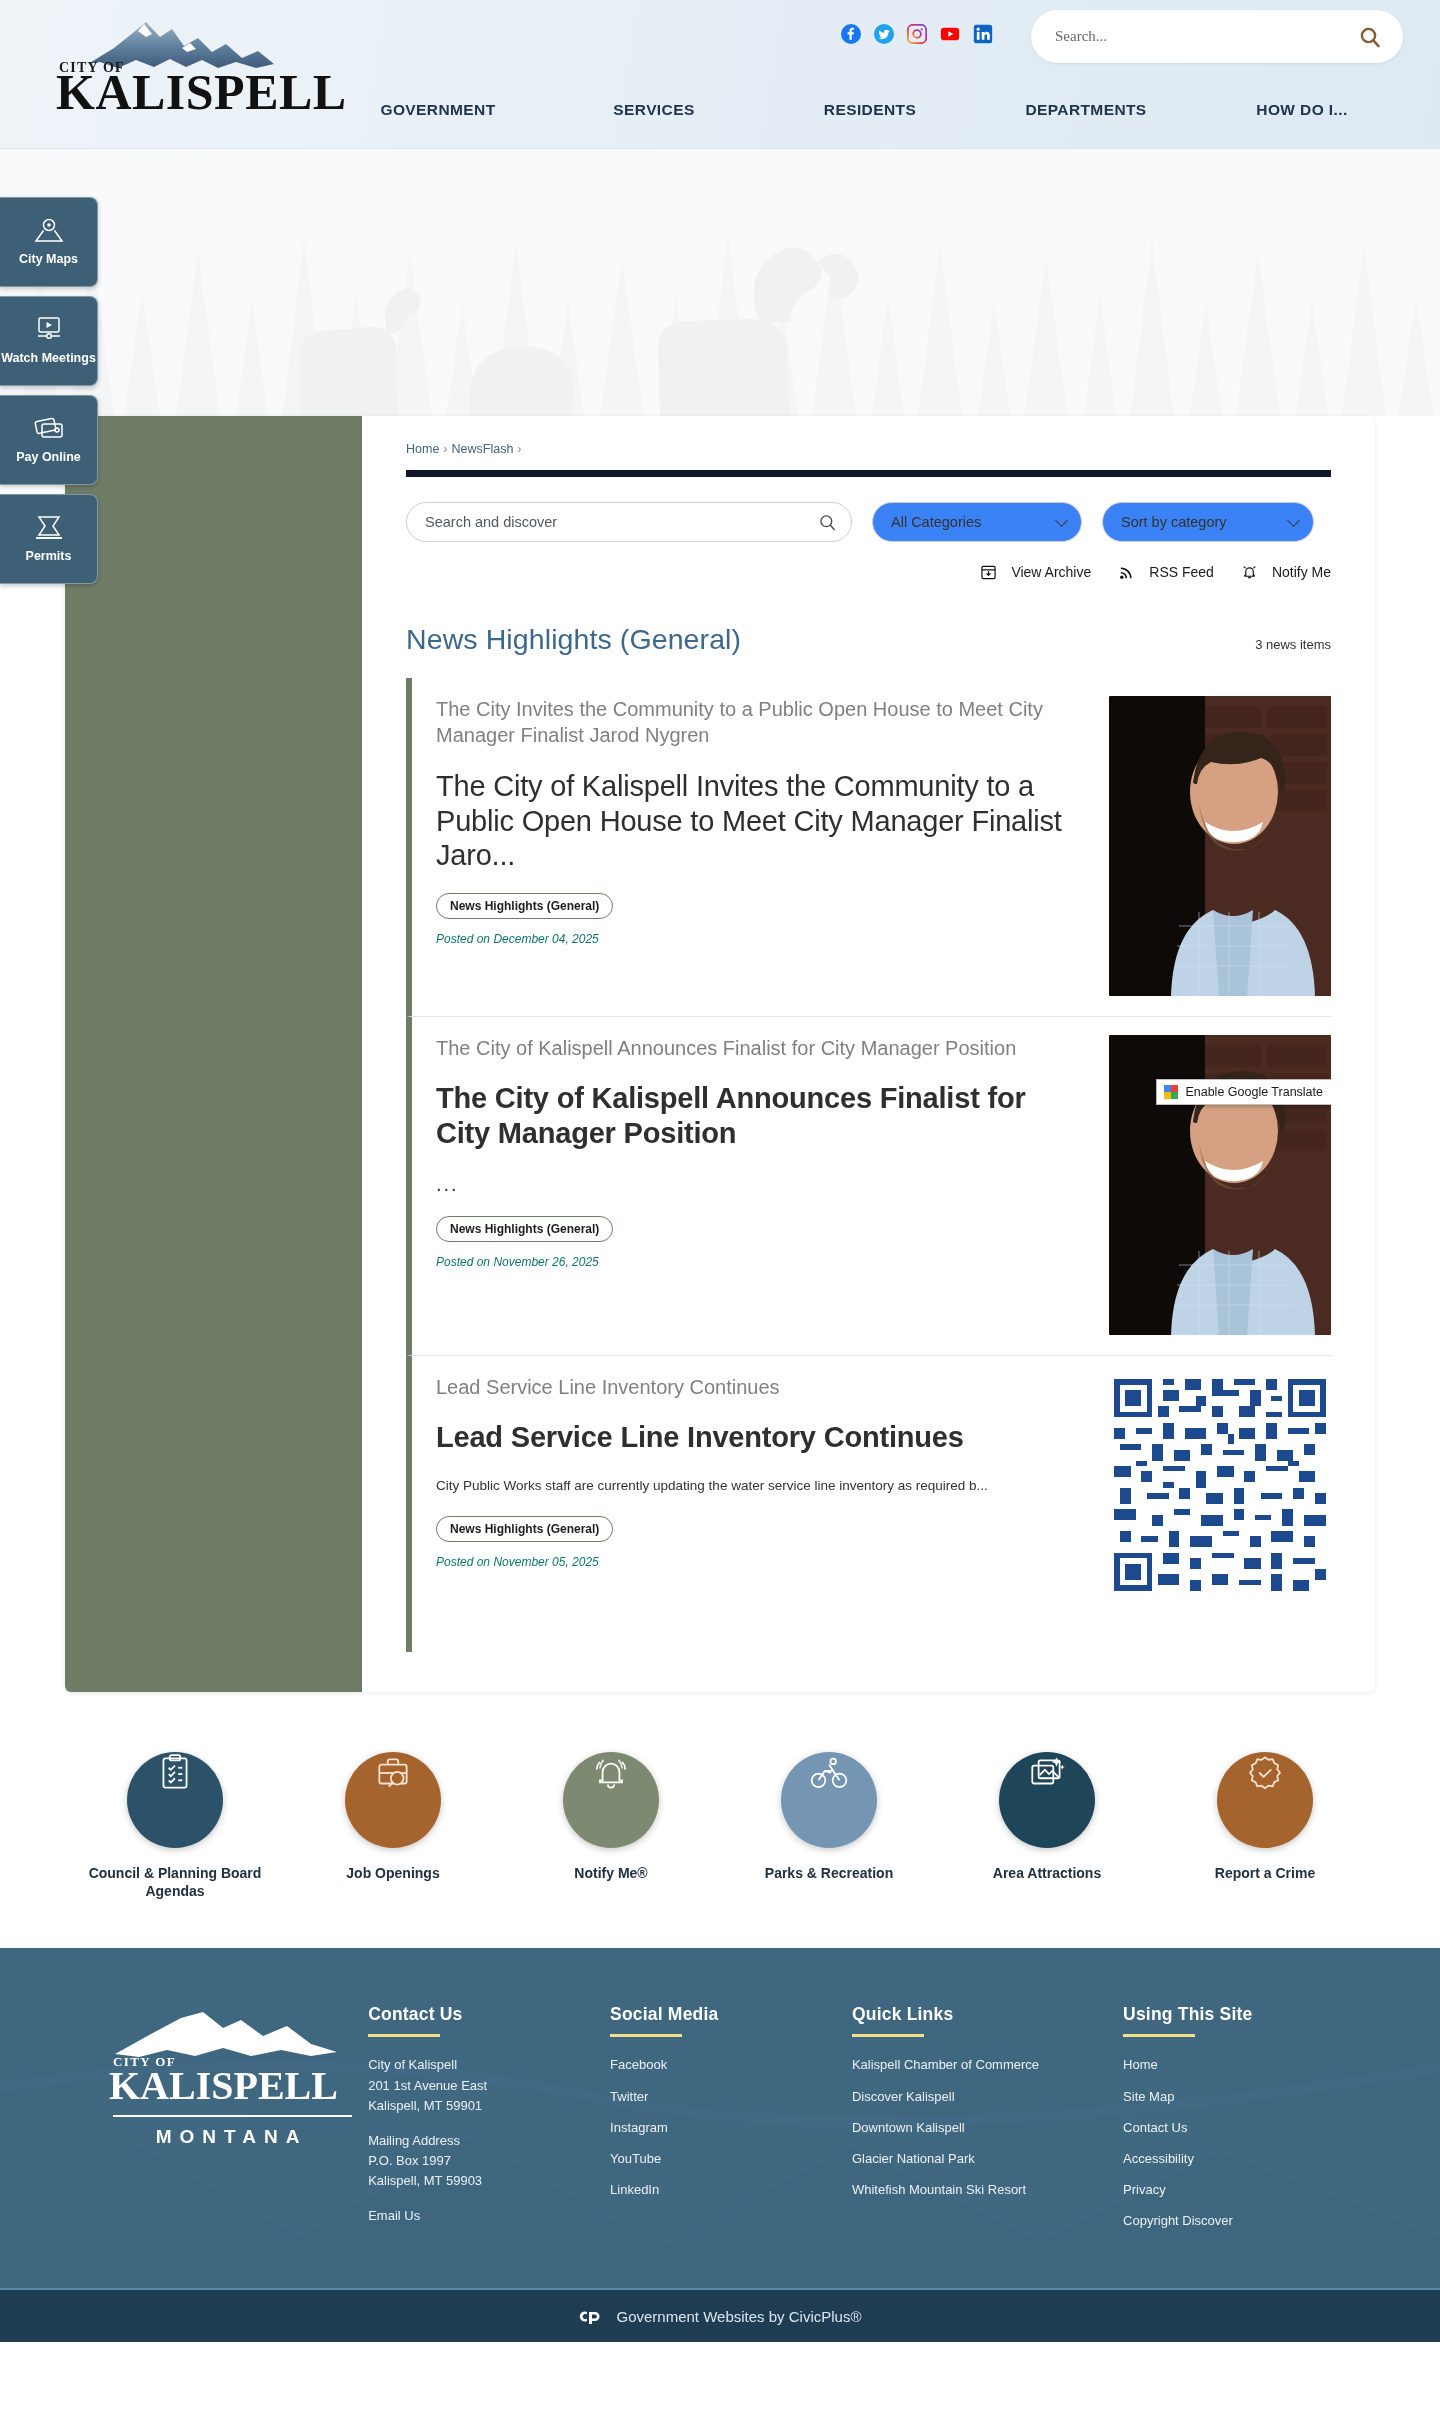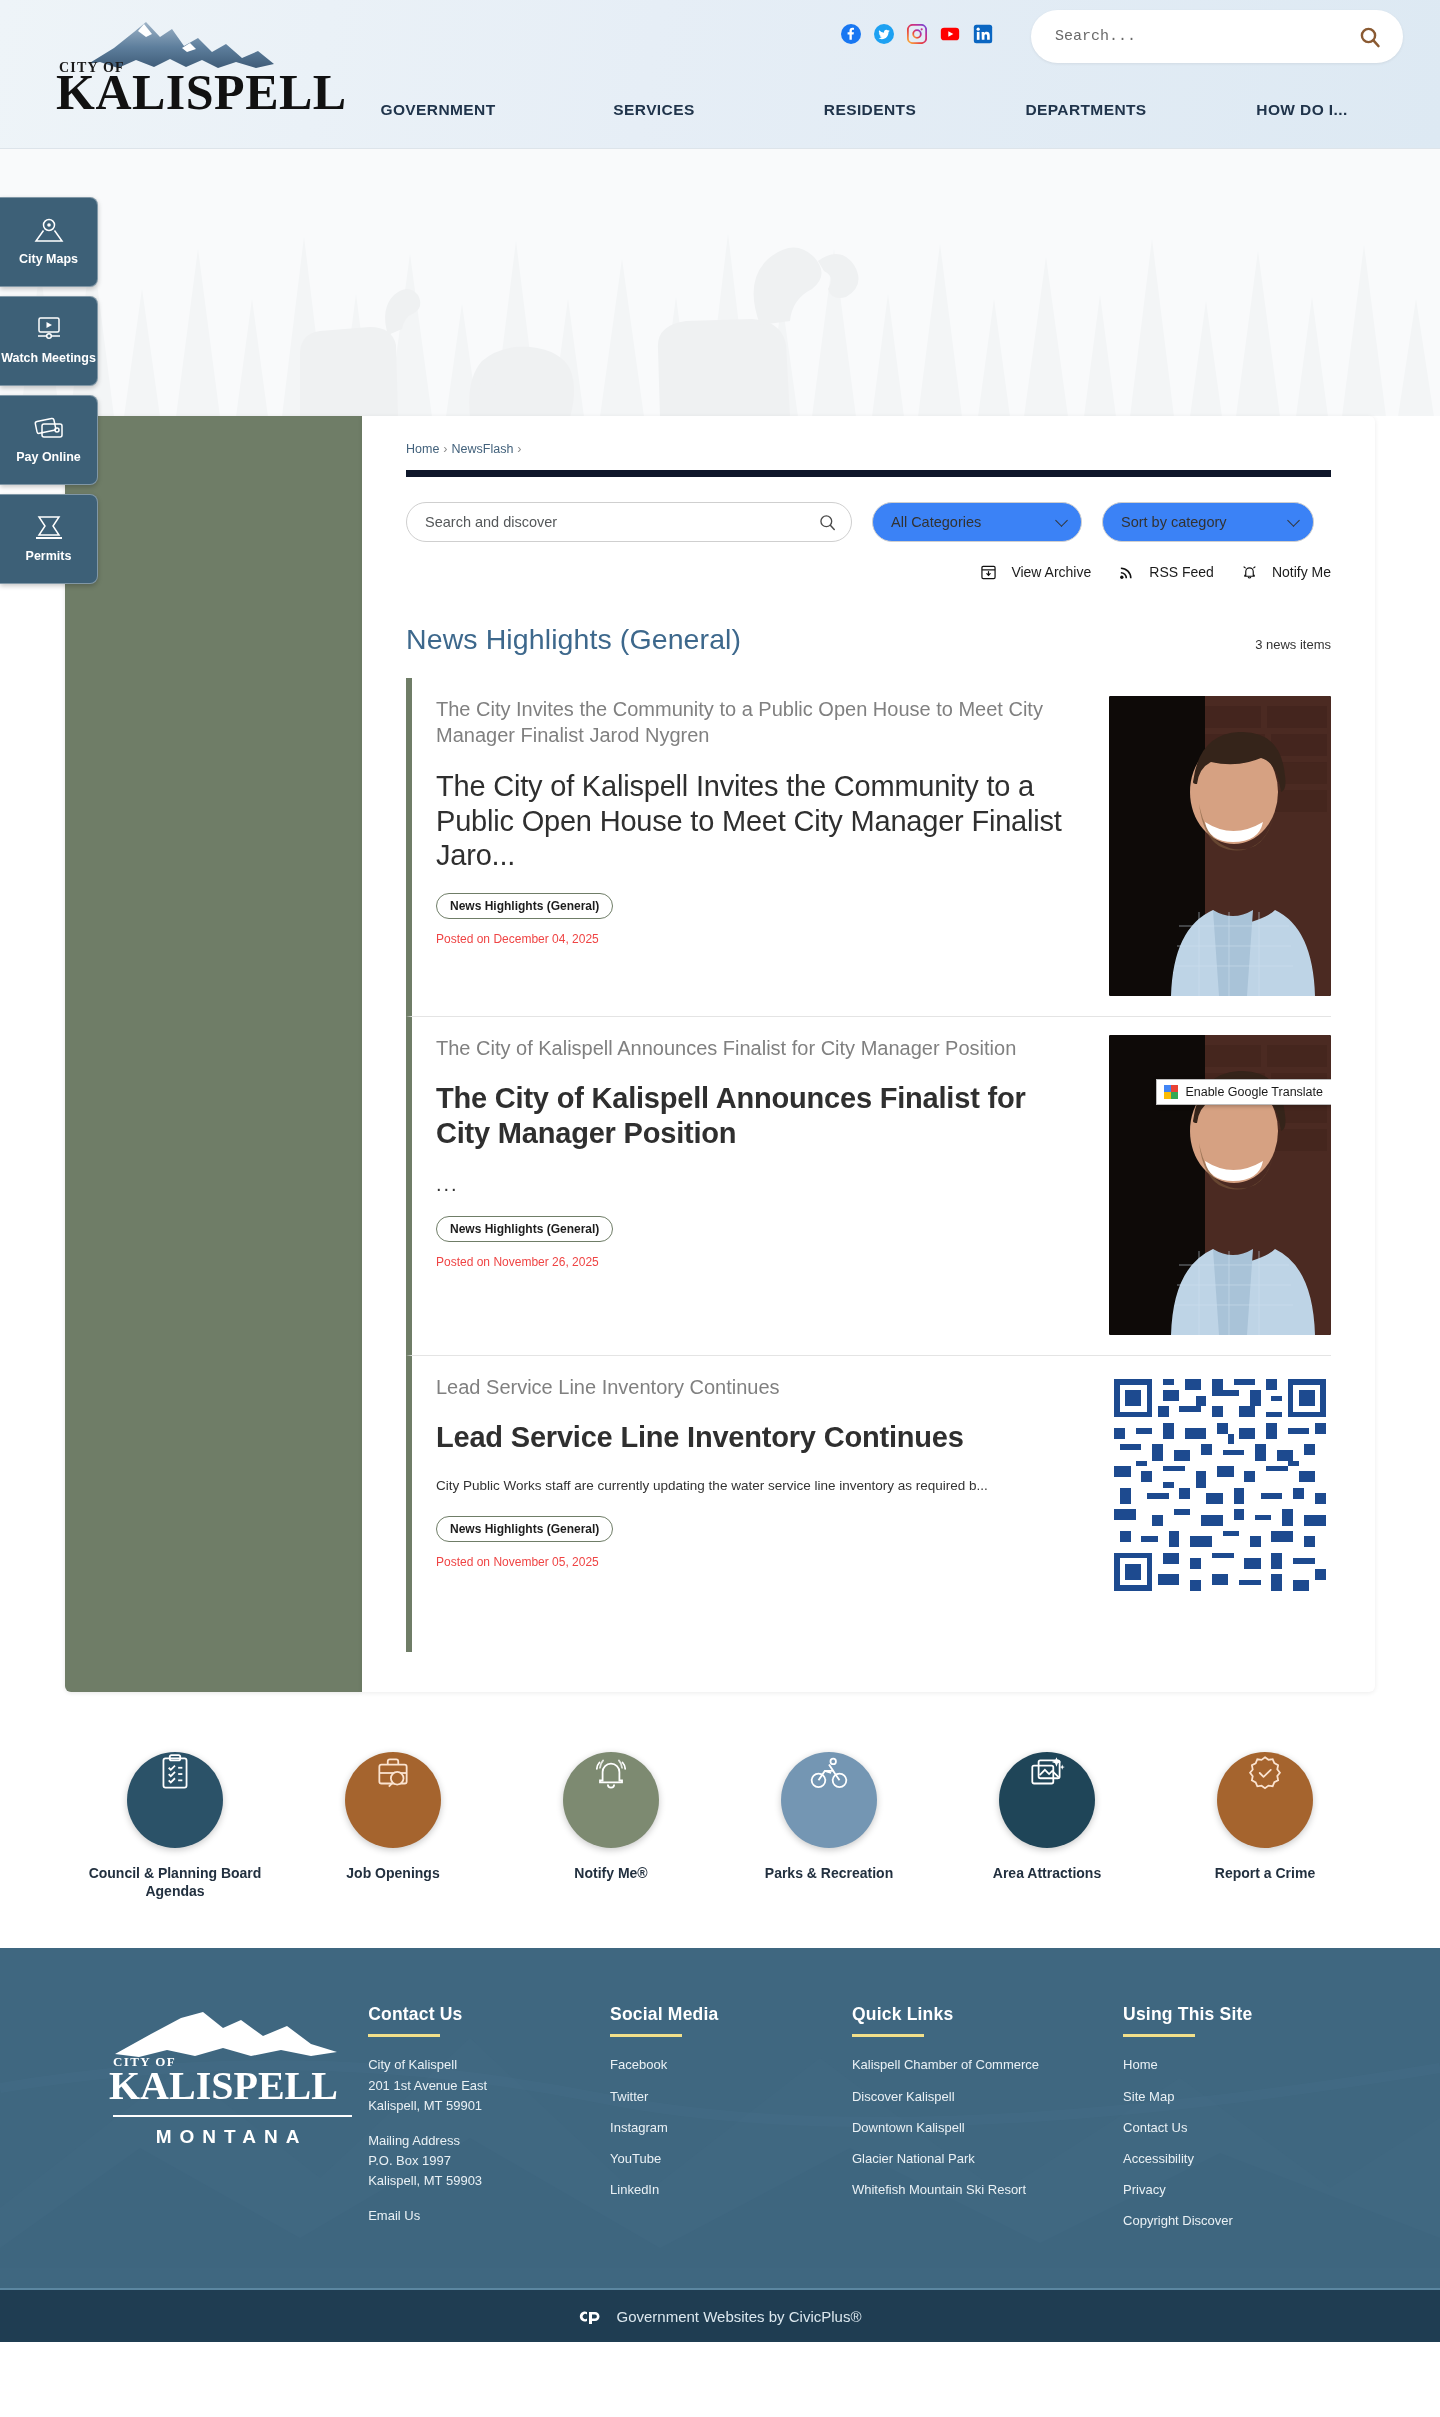--- a/index.html
+++ b/index.html
@@ -47,21 +47,21 @@
   .searchbox {
     position: absolute; right: 37px; top: 10px;
     width: 372px; height: 53px;
     background: #fff; border-radius: 27px;
     display: flex; align-items: center;
     padding: 0 18px 0 24px;
     box-shadow: 0 1px 3px rgba(0,0,0,.07);
   }
   .searchbox input {
     flex: 1; border: 0; outline: none;
-    font-family: Liberation Mono, monospace;
+    font-family: Liberation Serif, serif;
     font-size: 15px; color: #000000; background: transparent;
   }
   .searchbox input::placeholder { color: #6a6a6a; }
   .search-btn {
     width: 30px; height: 30px; border: 0; background: transparent;
     cursor: pointer; display:flex; align-items:center; justify-content:center;
   }
 
   .mainnav {
     position: absolute; left: 330px; top: 95px;
@@ -223,21 +223,21 @@
   .ni-excerpt {
     font-size: 13.5px; color: #333; margin-top: 22px; line-height: 1.4;
   }
   .ni-ellipsis { font-size: 20px; color: #333; margin-top: 22px; letter-spacing: 2px;}
   .ni-tag {
     display: inline-block; margin-top: 20px;
     border: 1.5px solid #6f7d67; border-radius: 14px;
     padding: 5px 13px; font-size: 12px; font-weight: 700; color: #1d1d1d;
   }
   .ni-date {
-    font-size: 12px; color: #ef4444; margin-top: 13px;
+    font-size: 12px; font-style: italic; color: #0f766e; margin-top: 13px;
   }
   .ni-thumb {
     flex: 0 0 222px; width: 222px; height: 300px;
     border-radius: 2px; overflow: hidden; position: relative;
     background: #1a1410;
   }
   .ni-thumb.qr { background: #ffffff; height: 258px; }
 
   
   .portrait { position: absolute; inset: 0; }

